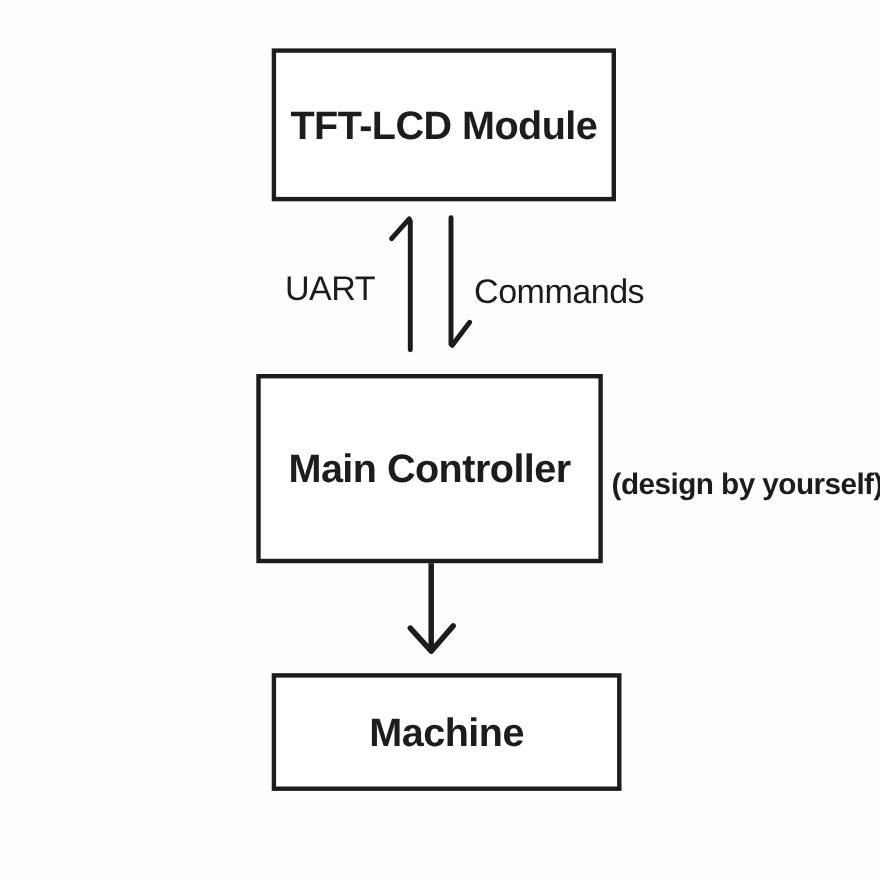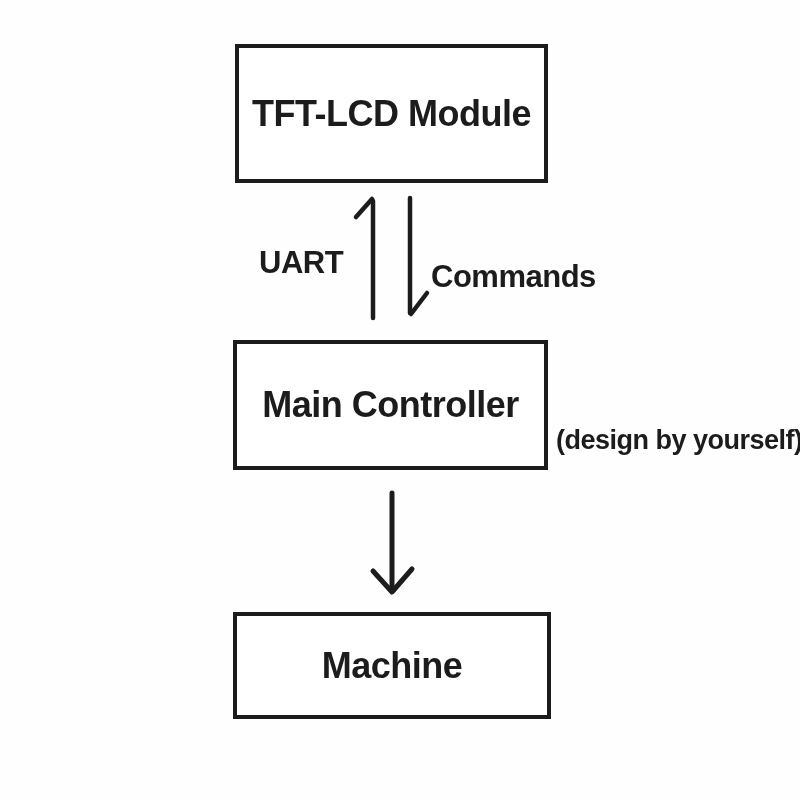--- a/index.html
+++ b/index.html
@@ -27,35 +27,35 @@
     flex-direction: column;
     align-items: center;
     justify-content: center;
     text-align: center;
     font-weight: bold;
     font-size: 36px;
     line-height: 1.55;
     color: var(--ink);
     letter-spacing: -0.5px;
   }
-  .node-tft     { left: 235px; top: 44px;  width: 313px; height: 139px; }
-  .node-mcu     { left: 233px; top: 340px; width: 315px; height: 130px; }
-  .node-machine { left: 233px; top: 612px; width: 318px; height: 107px; }
+  .node-tft     { left: 247px; top: 44px;  width: 313px; height: 139px; }
+  .node-mcu     { left: 233px; top: 340px; width: 315px; height: 172px; }
+  .node-machine { left: 247px; top: 612px; width: 318px; height: 107px; }
 
   .edge-label {
     position: absolute;
-    font-weight: bold;
+    font-weight: normal;
     font-size: 31px;
     line-height: 1;
     color: var(--ink);
     white-space: nowrap;
     letter-spacing: -0.5px;
   }
   .label-uart     { left: 259px; top: 247px; }
-  .label-commands { left: 431px; top: 249px; margin-top: 12px; }
+  .label-commands { left: 431px; top: 249px; }
 
   .side-note {
     position: absolute;
     left: 556px; top: 426px;
     font-weight: bold;
     font-size: 27px;
     line-height: 1.1;
     color: var(--ink);
     white-space: nowrap;
     letter-spacing: -0.5px;

